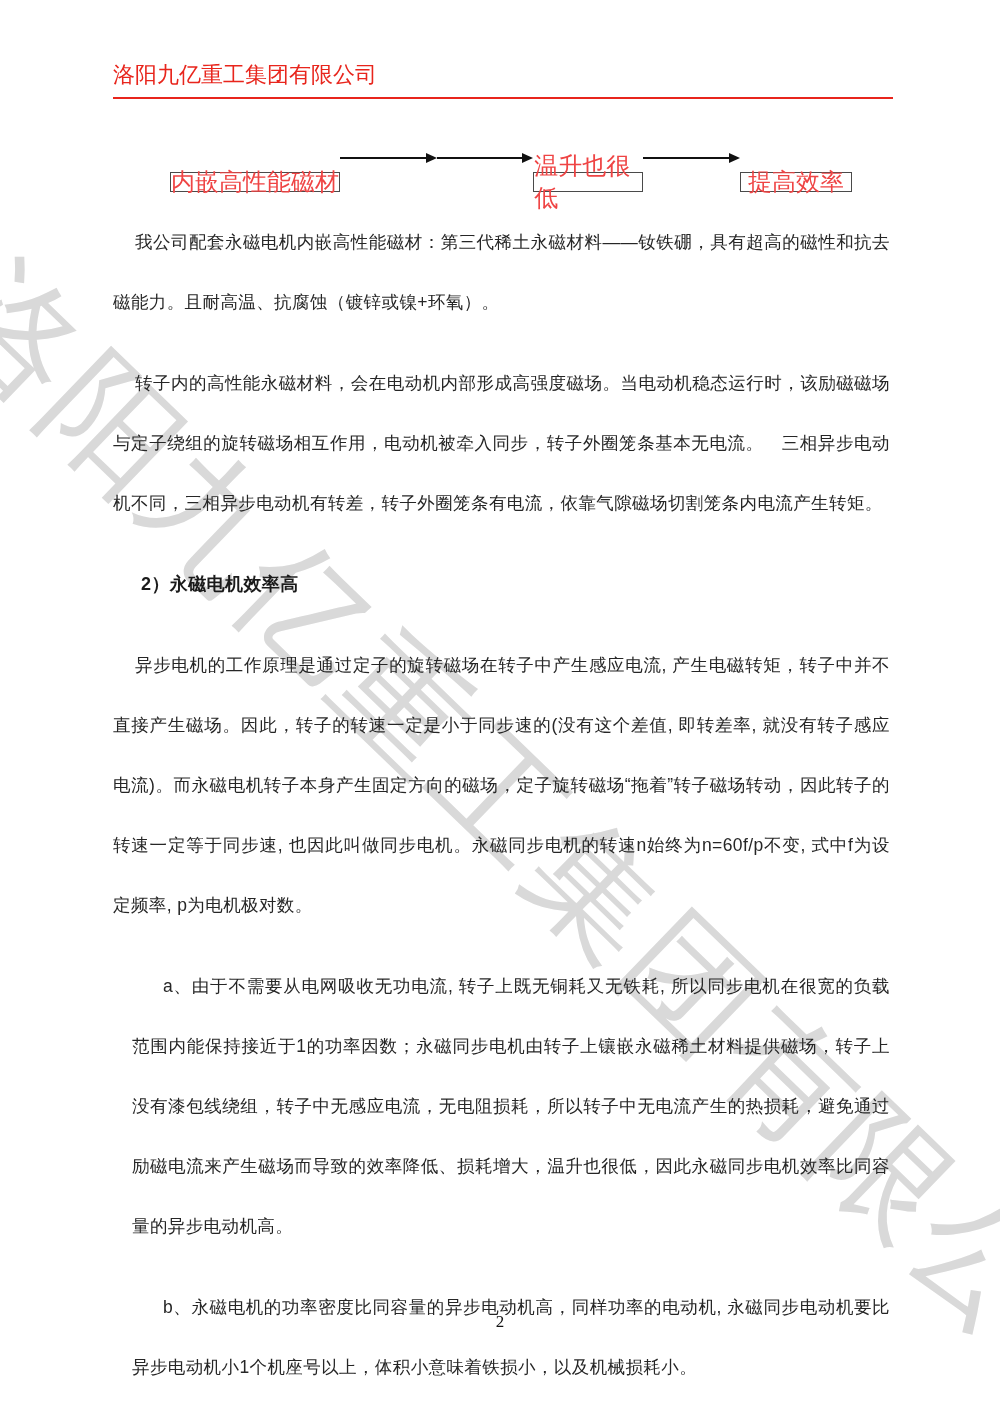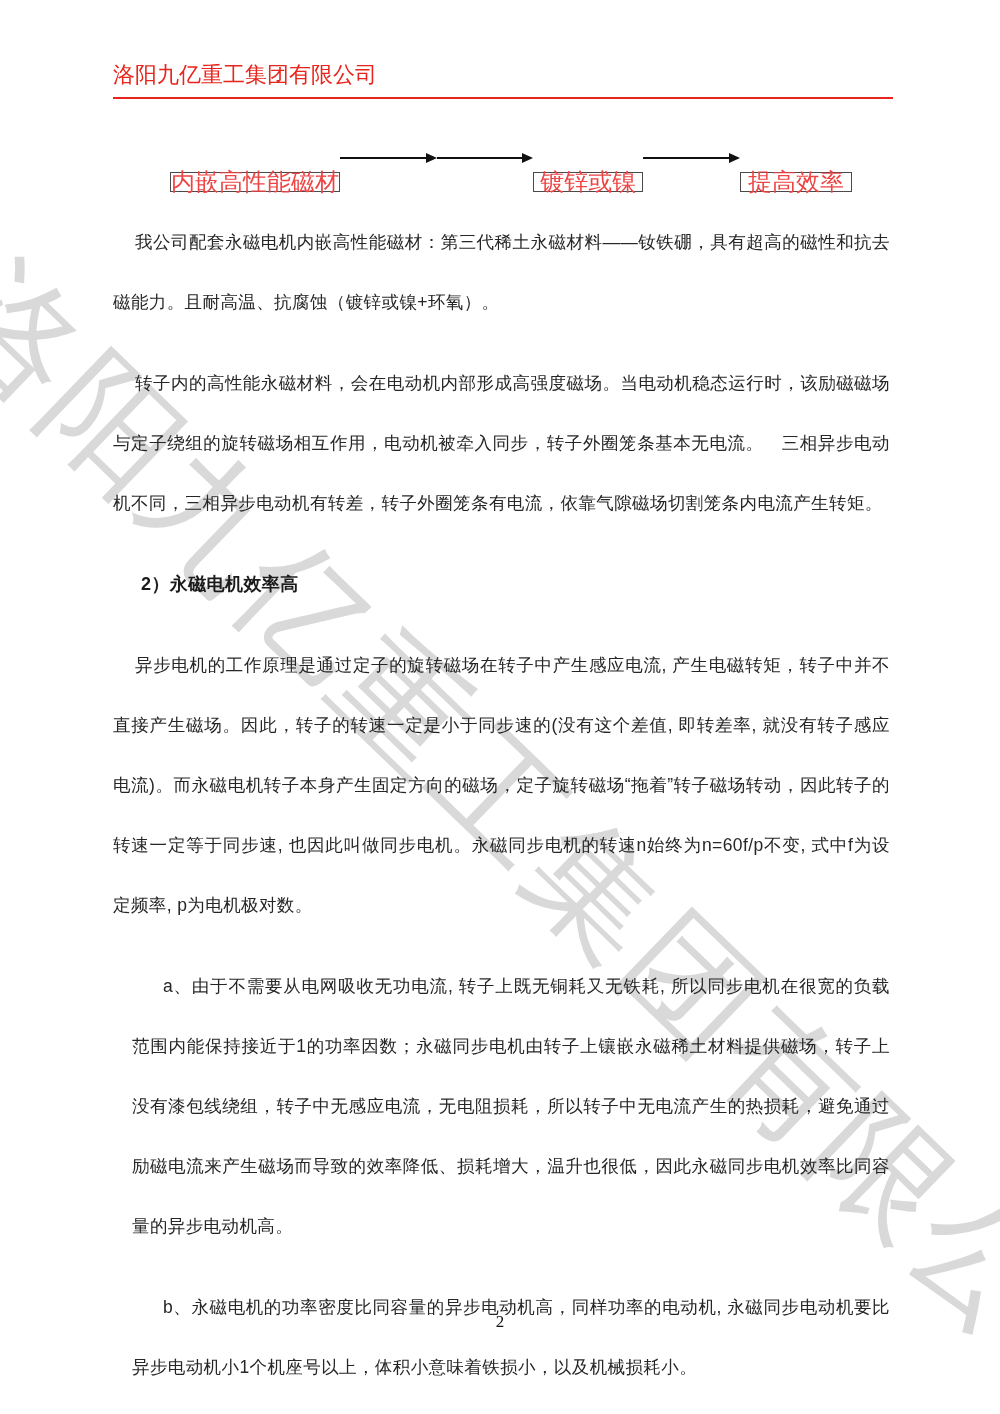--- a/index.html
+++ b/index.html
@@ -132,21 +132,21 @@
   <div class="flowchart">
     <div class="flow-box b1">内嵌高性能磁材</div>
     <div class="flow-arrow">
       <i class="shaft"></i>
         <i class="head"></i>
     </div>
     <div class="flow-arrow">
       <i class="shaft"></i>
         <i class="head"></i>
     </div>
-    <div class="flow-box b3">镀锌或镍</div>
+    <div class="flow-box b3">温升也很低</div>
     <div class="flow-arrow">
       <i class="shaft"></i>
         <i class="head"></i>
     </div>
     <div class="flow-box b4">提高效率</div>
   </div>
 
   <div class="content">
     <p class="para">我公司配套永磁电机内嵌高性能磁材：第三代稀土永磁材料——钕铁硼，具有超高的磁性和抗去磁能力。且耐高温、抗腐蚀（镀锌或镍+环氧）。</p>
     <p class="para">转子内的高性能永磁材料，会在电动机内部形成高强度磁场。当电动机稳态运行时，该励磁磁场与定子绕组的旋转磁场相互作用，电动机被牵入同步，转子外圈笼条基本无电流。　三相异步电动机不同，三相异步电动机有转差，转子外圈笼条有电流，依靠气隙磁场切割笼条内电流产生转矩。</p>

